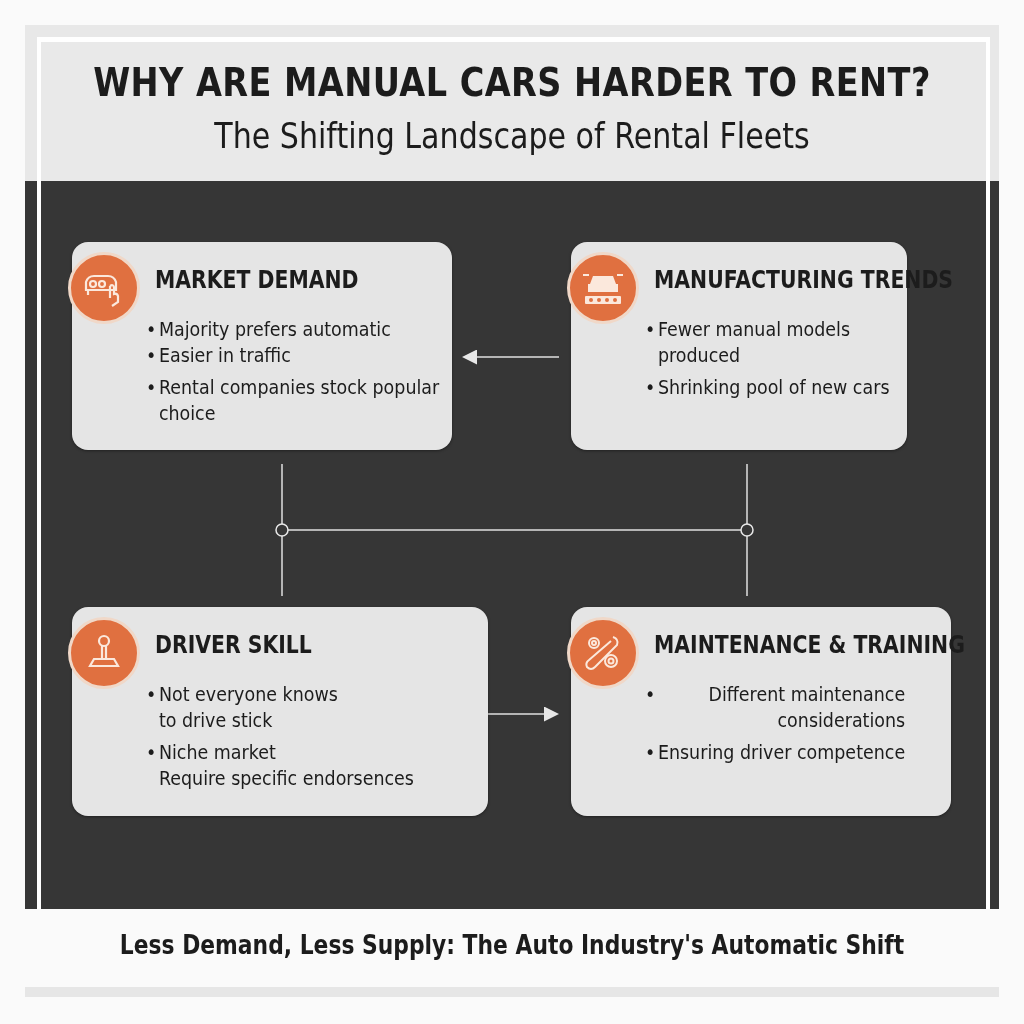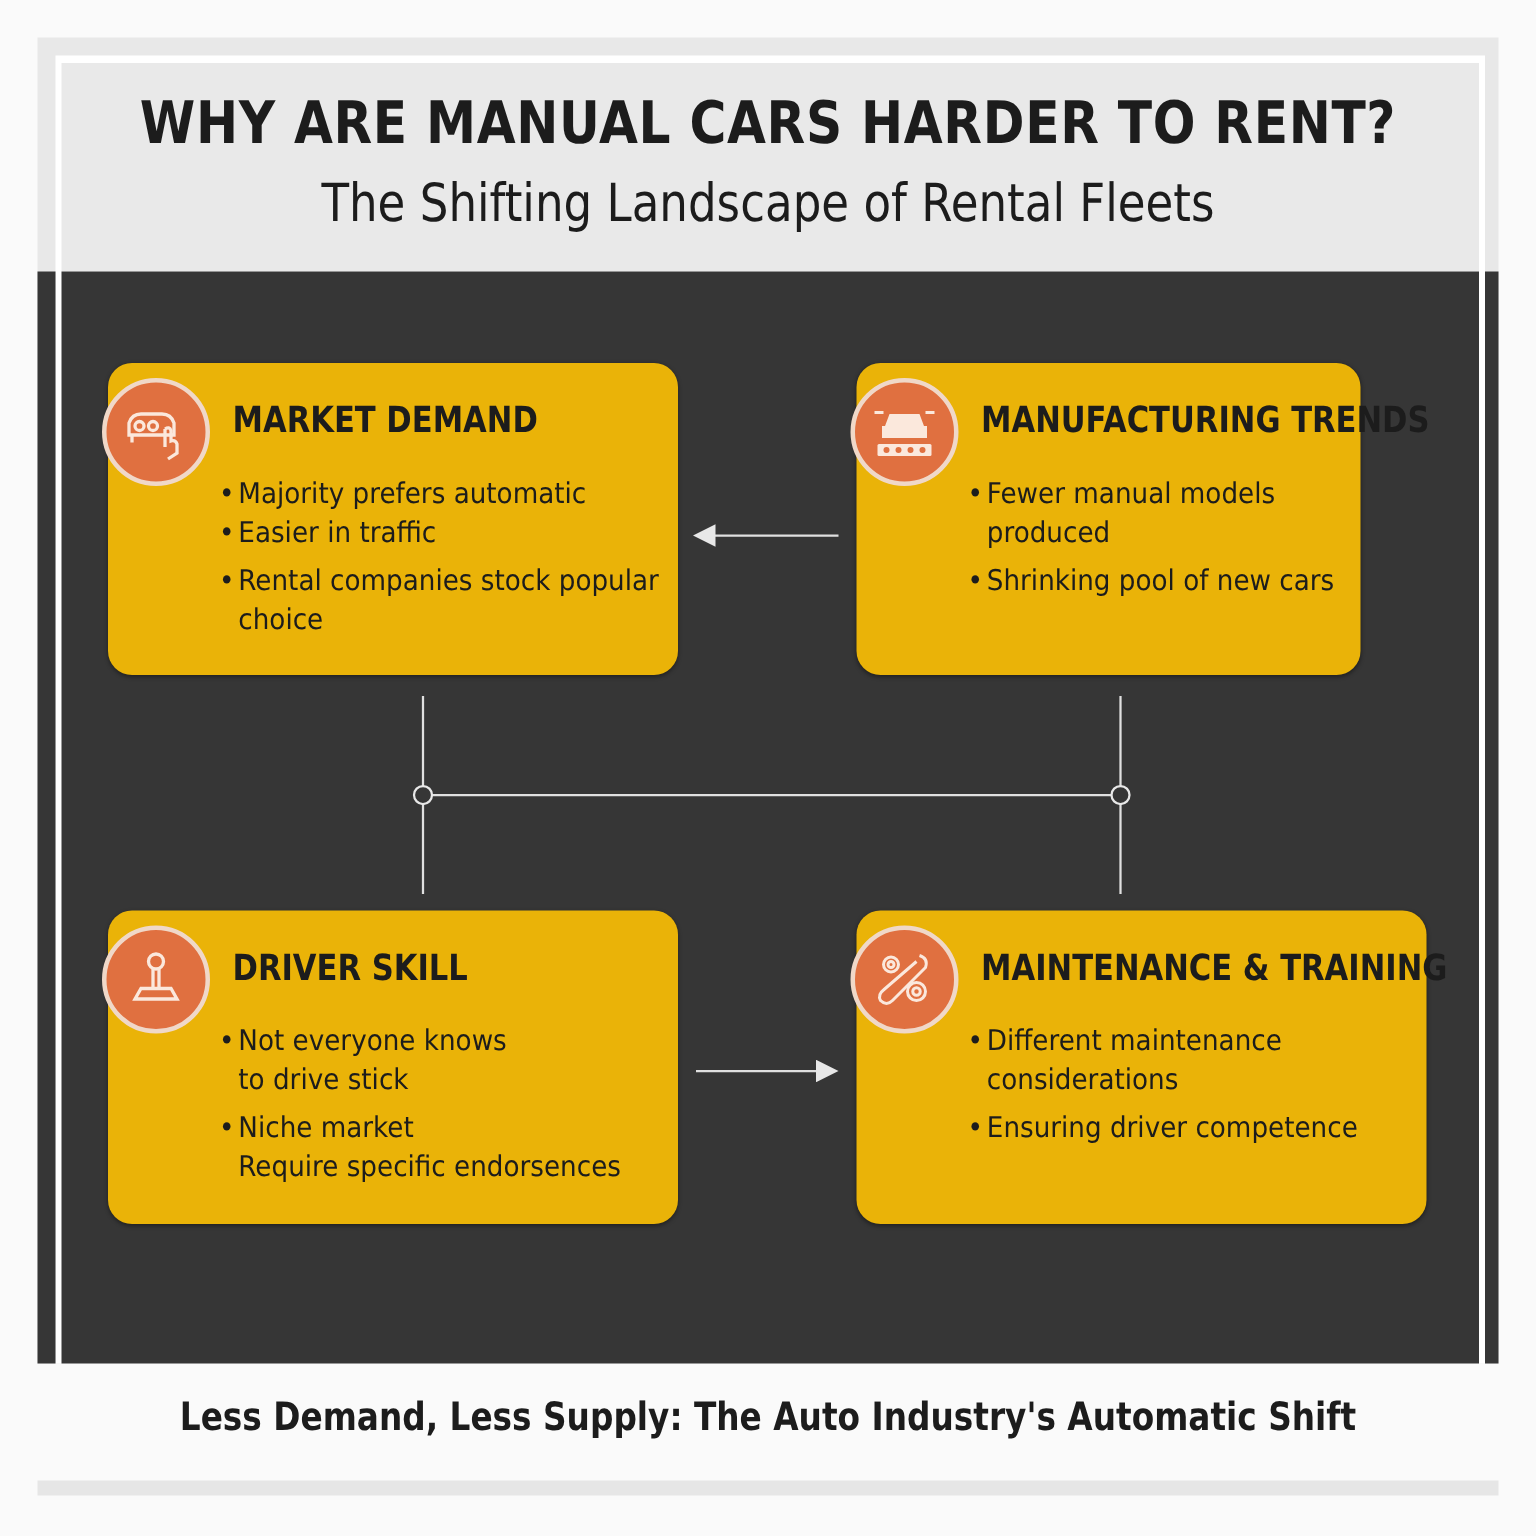--- a/index.html
+++ b/index.html
@@ -5,21 +5,21 @@
   html, body { margin:0; padding:0; }
   body { width:1024px; height:1024px; background:#fafafa; position:relative; overflow:hidden; font-family:"Liberation Sans", sans-serif; }
   .outer { position:absolute; left:25px; top:25px; width:974px; height:884px; background:#e8e8e8; }
   .inner-white { position:absolute; left:37px; top:37px; width:953px; height:872px; background:#ffffff; }
   .header-panel { position:absolute; left:41px; top:42px; width:945px; height:139px; background:#e9e9e9; }
   .dark-panel { position:absolute; left:41px; top:181px; width:945px; height:728px; background:#363636; }
   .left-bar { position:absolute; left:25px; top:181px; width:12px; height:728px; background:#363636; }
   .right-bar { position:absolute; left:990px; top:181px; width:9px; height:728px; background:#363636; }
   .title { position:absolute; left:0; width:1024px; top:60px; text-align:center; font-family:"DejaVu Sans", sans-serif; font-weight:bold; font-size:39px; letter-spacing:0.5px; color:#1c1c1c; transform:scaleX(0.86); transform-origin:center; }
   .subtitle { position:absolute; left:0; width:1024px; top:116px; text-align:center; font-family:"DejaVu Sans", sans-serif; font-size:35px; color:#1c1c1c; transform:scaleX(0.86); transform-origin:center; }
-  .card { position:absolute; background:#eab308; border-radius:16px; box-shadow:0 1px 3px rgba(0,0,0,0.4); }
+  .card { position:absolute; background:#e5e5e5; border-radius:16px; box-shadow:0 1px 3px rgba(0,0,0,0.4); }
   .card .icon { position:absolute; left:-4px; top:10px; width:66px; height:66px; border-radius:50%; background:#e07040; border:3px solid #f0d8c8; display:flex; align-items:center; justify-content:center; }
   .card .ctitle { position:absolute; left:83px; top:24px; font-family:"DejaVu Sans", sans-serif; font-weight:bold; font-size:24px; color:#1c1c1c; transform:scaleX(0.85); transform-origin:left; white-space:nowrap; }
   .card ul { position:absolute; left:74px; top:74px; margin:0; padding:0; list-style:none; font-family:"DejaVu Sans", sans-serif; font-size:19px; color:#1c1c1c; line-height:26px; }
   .card ul li { position:relative; padding-left:14px; margin-bottom:6px; transform:scaleX(0.92); transform-origin:left; white-space:nowrap; }
   .card ul li .bullet { position:absolute; left:0; top:0; }
   .footer { position:absolute; left:0; width:1024px; top:930px; text-align:center; font-family:"DejaVu Sans", sans-serif; font-weight:bold; font-size:26px; color:#1c1c1c; transform:scaleX(0.84); transform-origin:center; }
   .bottom-bar { position:absolute; left:25px; top:987px; width:974px; height:10px; background:#e6e6e6; }
   svg.conn { position:absolute; left:0; top:0; }
 </style>
 </head>
@@ -81,37 +81,37 @@
         <circle cx="34" cy="32" r="2" fill="#e07040"></circle>
     </svg>
   </div>
   <div class="ctitle">MANUFACTURING TRENDS</div>
   <ul>
     <li><span class="bullet">•</span><span>Fewer manual models</span><br><span>produced</span></li>
     <li><span class="bullet">•</span><span>Shrinking pool of new cars</span></li>
   </ul>
 </div>
 
-<div class="card" style="left:72px; top:607px; width:380px; height:209px;">
+<div class="card" style="left:72px; top:607px; width:416px; height:209px;">
   <div class="icon">
     <svg width="40" height="40" viewBox="0 0 40 40" fill="none" stroke="#fbe8dc" stroke-width="2.2">
       <circle cx="20" cy="8" r="5"></circle>
       <line x1="18" y1="13" x2="18" y2="26"></line>
         <line x1="22" y1="13" x2="22" y2="26"></line>
       <path d="M10 26 L30 26 L34 33 L6 33 Z"></path>
     </svg>
   </div>
   <div class="ctitle">DRIVER SKILL</div>
   <ul>
     <li><span class="bullet">•</span><span>Not everyone knows</span><br><span>to drive stick</span></li>
     <li><span class="bullet">•</span><span>Niche market</span><br><span>Require specific endorsences</span></li>
   </ul>
 </div>
 
-<div class="card" style="left:571px; top:607px; width:380px; height:209px;">
+<div class="card" style="left:571px; top:607px; width:380px; height:209px;text-align:right;">
   <div class="icon">
     <svg width="44" height="44" viewBox="0 0 44 44" fill="none" stroke="#fbe8dc" stroke-width="2">
       <circle cx="13" cy="12" r="5"></circle>
         <circle cx="13" cy="12" r="2"></circle>
       <circle cx="30" cy="30" r="6"></circle>
         <circle cx="30" cy="30" r="2.5"></circle>
       <path d="M32 6 q6 2 4 8 L14 36 q-4 4 -8 0 q-2 -4 2 -7 L30 10"></path>
     </svg>
   </div>
   <div class="ctitle">MAINTENANCE &amp; TRAINING</div>

